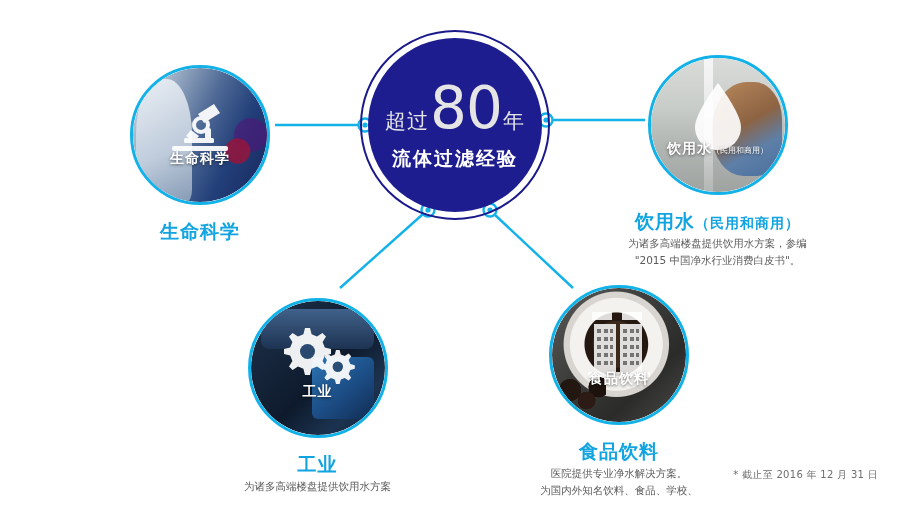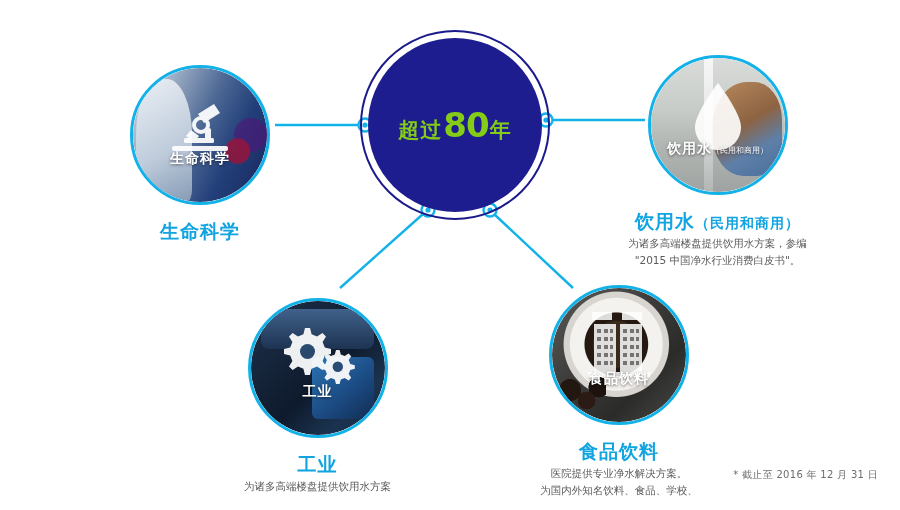--- a/index.html
+++ b/index.html
@@ -28,30 +28,30 @@
     position:absolute;
     left:6px;top:6px;right:6px;bottom:6px;
     border-radius:50%;
     background:#1d1d8f;
     display:flex;
     flex-direction:column;
     align-items:center;
     justify-content:center;
   }
   .hub-line1{
-    color:#84cc16;
-    font-weight:bold;
+    color:#e5e5e5;
+    font-weight:normal;
     letter-spacing:1px;
     line-height:1;
     white-space:nowrap;
     display:flex;
     align-items:baseline;
   }
   .hub-pre{font-size:21px;}
-  .hub-num{font-size:34px;letter-spacing:-1px;padding:0 1px;}
+  .hub-num{font-size:58px;letter-spacing:-1px;padding:0 1px;}
   .hub-post{font-size:21px;}
   .hub-line2{
     color:#ffffff;
     font-size:19px;
     font-weight:bold;
     letter-spacing:2px;
     margin-top:9px;
     white-space:nowrap;
   }
 
@@ -209,20 +209,21 @@
     </g>
   </svg>
 
   <div class="hub">
     <div class="hub-fill">
       <div class="hub-line1">
         <span class="hub-pre">超过</span>
           <span class="hub-num">80</span>
           <span class="hub-post">年</span>
       </div>
+      <div class="hub-line2">流体过滤经验</div>
     </div>
   </div>
 
   <div class="node" style="left:65px;top:65px;width:270px;">
     <div style="display:flex;justify-content:center;">
       <div class="photo">
         <div class="photo-inner">
           <div class="art art-ls"></div>
           <svg class="ovicon" width="84" height="60" viewBox="0 0 84 60">
             <g fill="#ffffff" opacity=".93">

